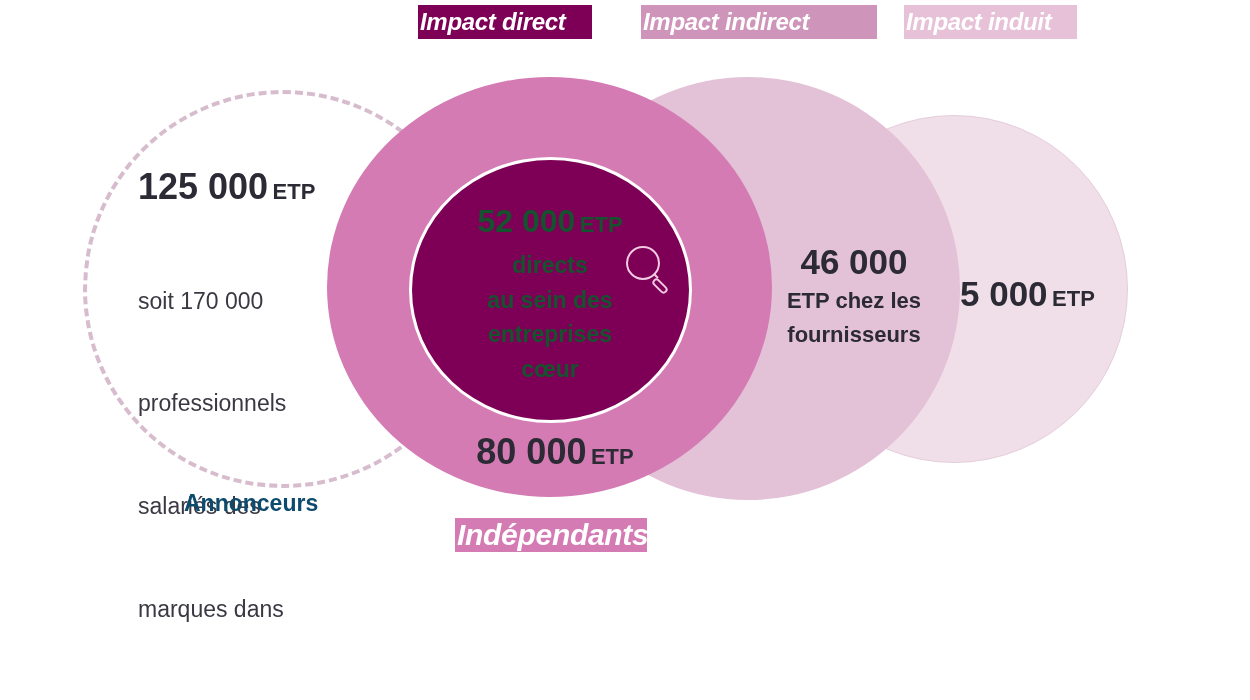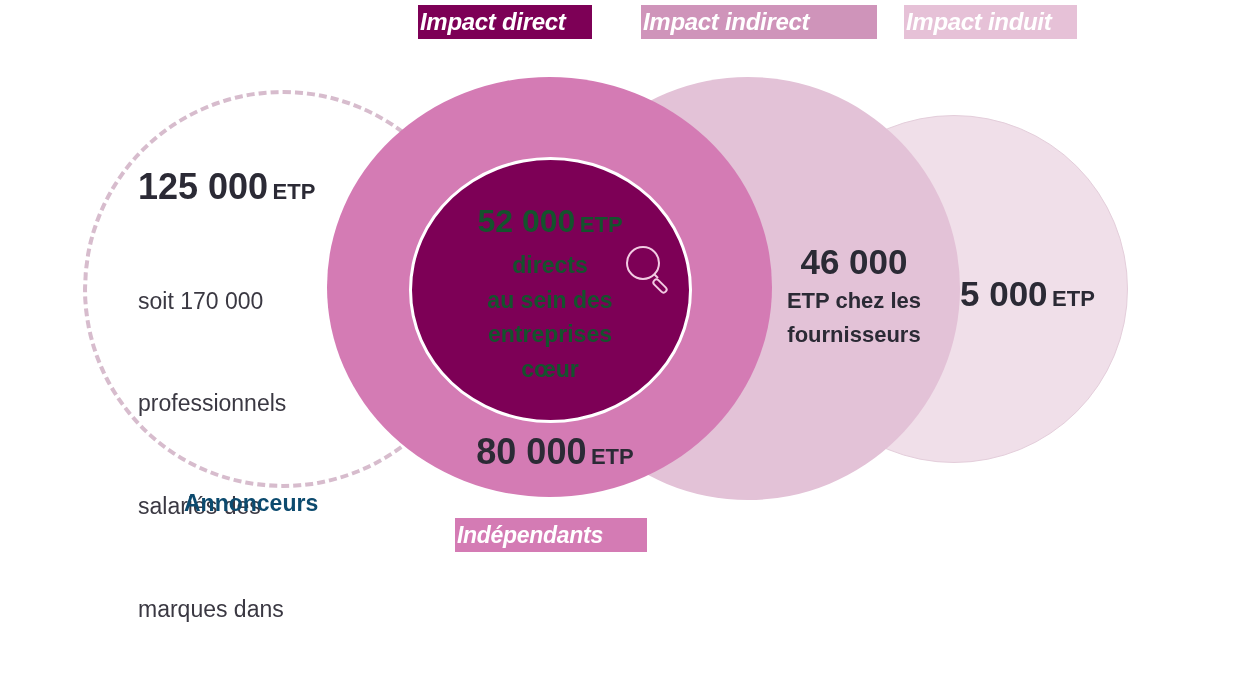--- a/index.html
+++ b/index.html
@@ -61,21 +61,21 @@
 <svg class="abs" style="left:622px;top:242px;" width="52" height="52" viewBox="0 0 52 52">
   <circle cx="21" cy="21" r="16" fill="none" stroke="#f2cbe3" stroke-width="2"></circle>
   <line x1="32" y1="32" x2="36" y2="36" stroke="#f2cbe3" stroke-width="2"></line>
   <rect x="35" y="36" width="6" height="16" rx="3" ry="3" transform="rotate(-45 38 44)" fill="none" stroke="#f2cbe3" stroke-width="2"></rect>
 </svg>
 
 <div class="abs dark center" style="left:440px;top:430px;width:230px;line-height:44px;white-space:nowrap;">
   <span class="big" style="font-size:36px;">80 000</span>
   <span class="etp">ETP</span>
 </div>
-<div class="tag" style="left:455px;top:518px;width:192px;background:#d47bb4;font-size:23px;">Indépendants</div>
+<div class="tag" style="left:455px;top:518px;width:192px;background:#d47bb4;font-size:30px;">Indépendants</div>
 
 <div class="abs dark center" style="left:764px;top:240px;width:180px;">
   <div class="big" style="font-size:35px;line-height:44px;">46 000</div>
   <div style="font-size:22px;font-weight:bold;line-height:34px;">
     <div>ETP chez les</div>
     <div>fournisseurs</div>
   </div>
 </div>
 
 <div class="abs dark" style="left:960px;top:272px;line-height:44px;white-space:nowrap;">

